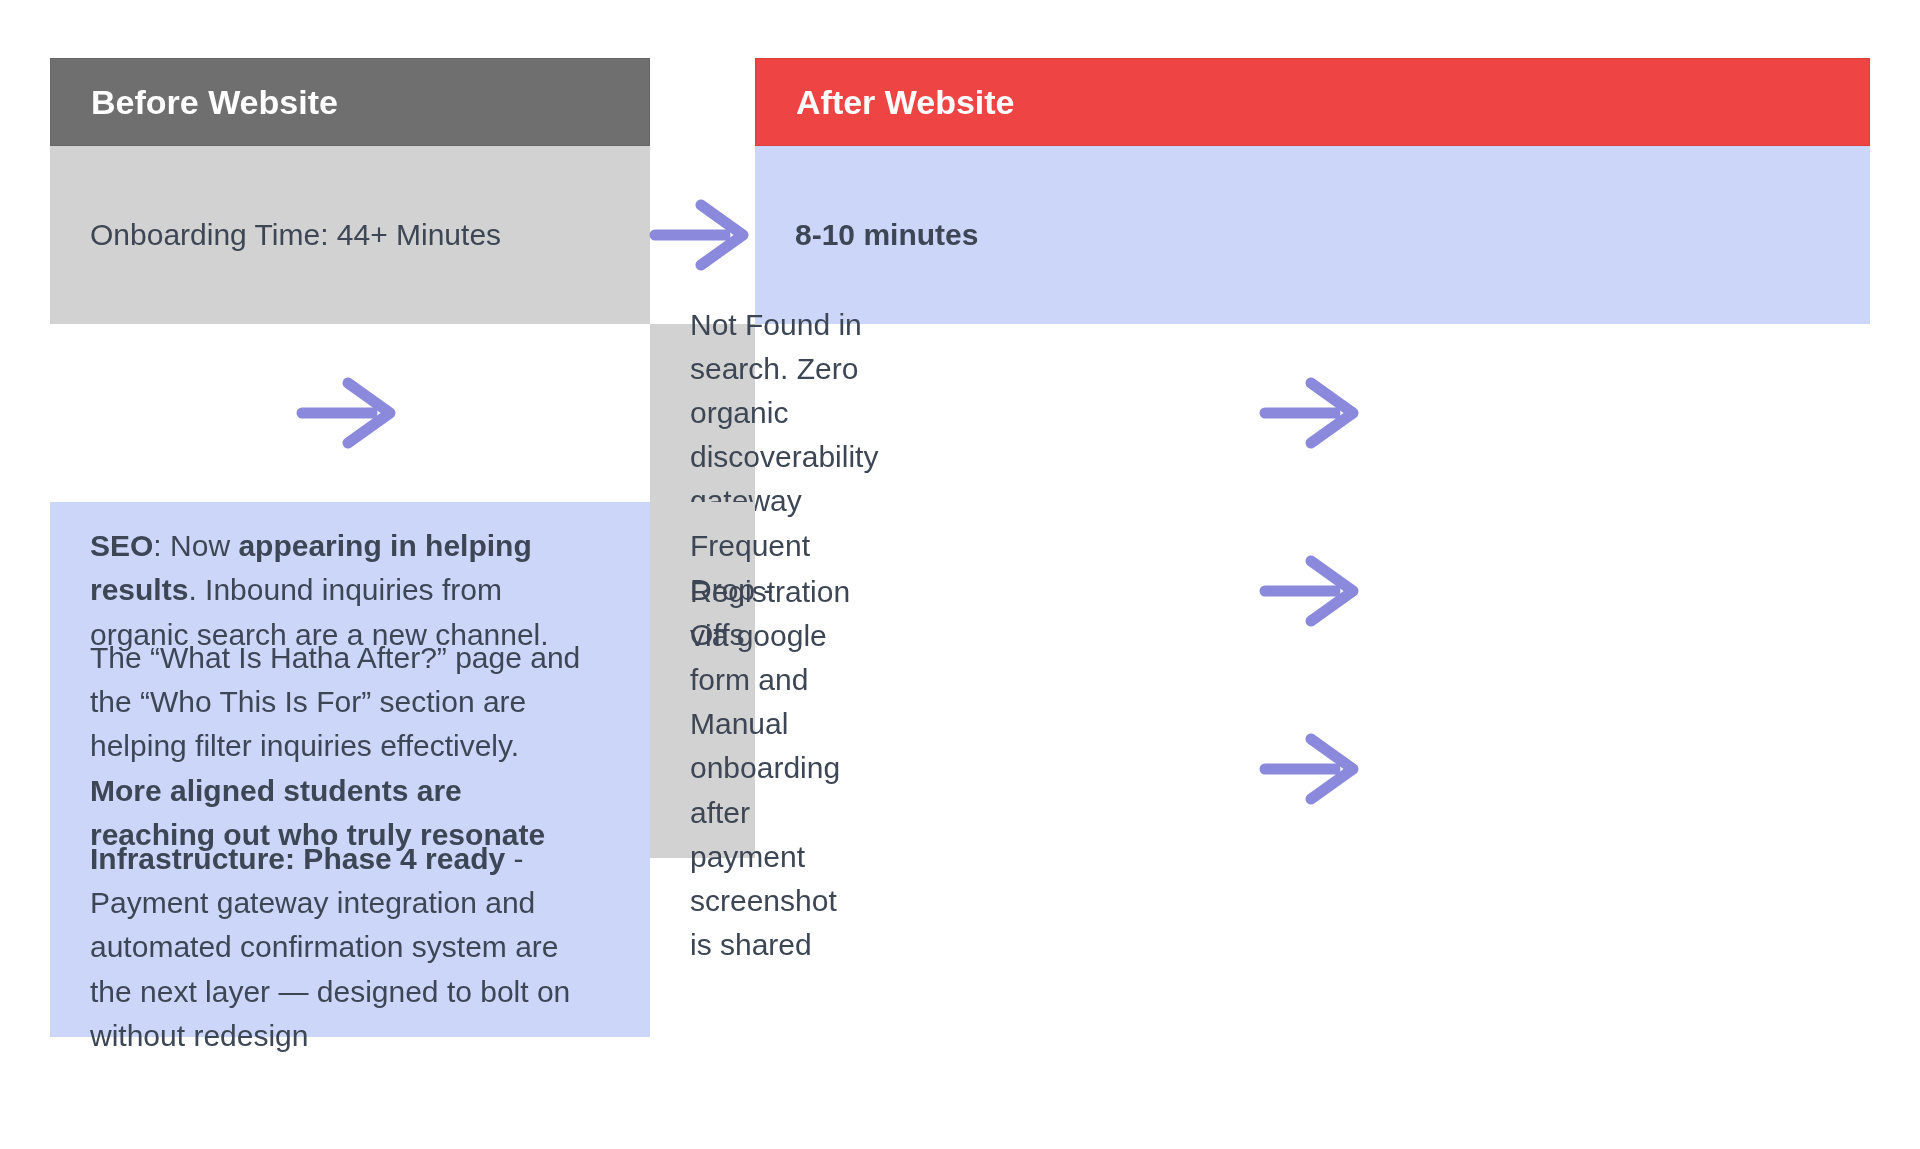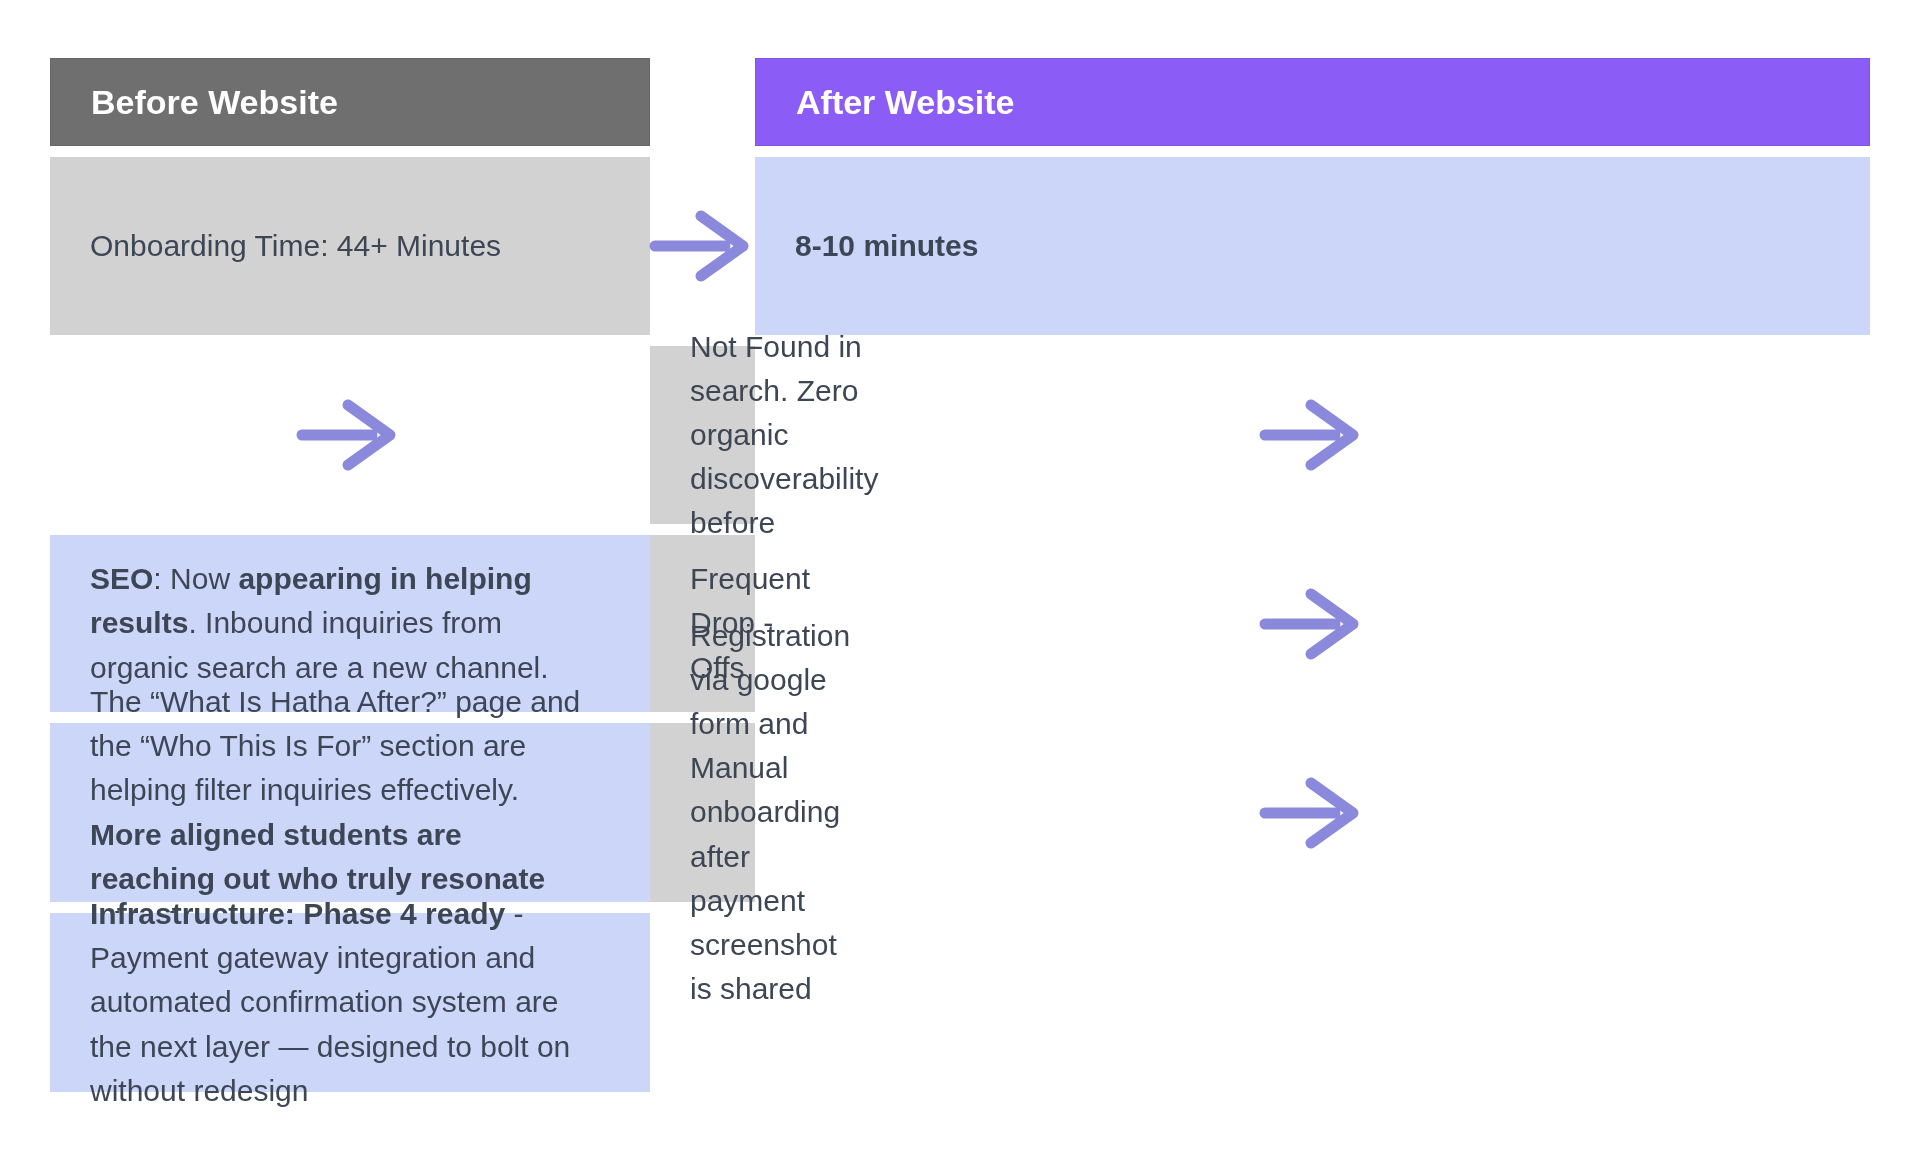--- a/index.html
+++ b/index.html
@@ -10,31 +10,30 @@
     box-sizing:border-box;
     padding:58px 50px;
     font-family:"Liberation Sans","DejaVu Sans",sans-serif;
     color:#3d4654;
     overflow:hidden;
   }
   .grid{
     display:grid;
     grid-template-columns:600px 105px 1115px;
     grid-template-rows:88px 178px 178px 177px 179px 179px;
-    row-gap:11px;
   }
   .hdr{
     display:flex;align-items:center;
     box-sizing:border-box;
     padding:0 40px;
     font-size:34px;font-weight:bold;color:#ffffff;
     border:1px solid rgba(0,0,0,0.08);
   }
   .hdr.before{background:#6f6f6f;}
-  .hdr.after{background:#8b5cf6;}
+  .hdr.after{background:#ef4444;}
   .cell{
     display:flex;align-items:center;
     box-sizing:border-box;
     font-size:30px;line-height:1.47;
   }
   .cell p{margin:0;}
   .before-cell{
     background:#d2d2d2;
     padding:0 60px 0 40px;
   }
@@ -74,21 +73,21 @@
       <p><span class="b">8-10 minutes</span></p>
     </div>
 
     <div class="gutter">
       <svg class="arrow-svg" width="100" height="72" viewBox="0 0 100 72">
         <path d="M2 36 L72 36 M48 6 L90 36 L48 66" fill="none" stroke="#8b89dc" stroke-width="11" stroke-linecap="round" stroke-linejoin="round"></path>
       </svg>
     </div>
 
     <div class="cell before-cell">
-      <p>Not Found in search. Zero organic discoverability before</p>
+      <p>Not Found in search. Zero organic discoverability gateway</p>
     </div>
     <div class="gutter">
       <svg class="arrow-svg" width="100" height="72" viewBox="0 0 100 72">
         <path d="M2 36 L72 36 M48 6 L90 36 L48 66" fill="none" stroke="#8b89dc" stroke-width="11" stroke-linecap="round" stroke-linejoin="round"></path>
       </svg>
     </div>
     <div class="cell after-cell">
       <p><span class="b">SEO</span><span>: Now </span><span class="b">appearing in helping results</span><span>. Inbound inquiries from organic search are a new channel.</span></p>
     </div>
 

